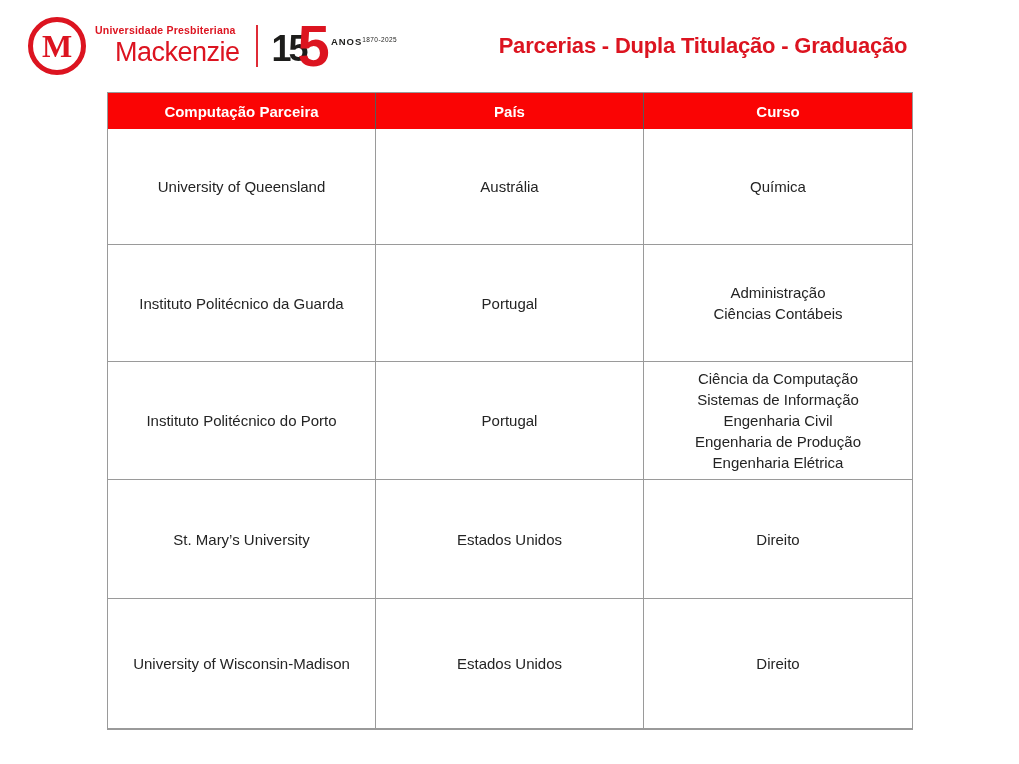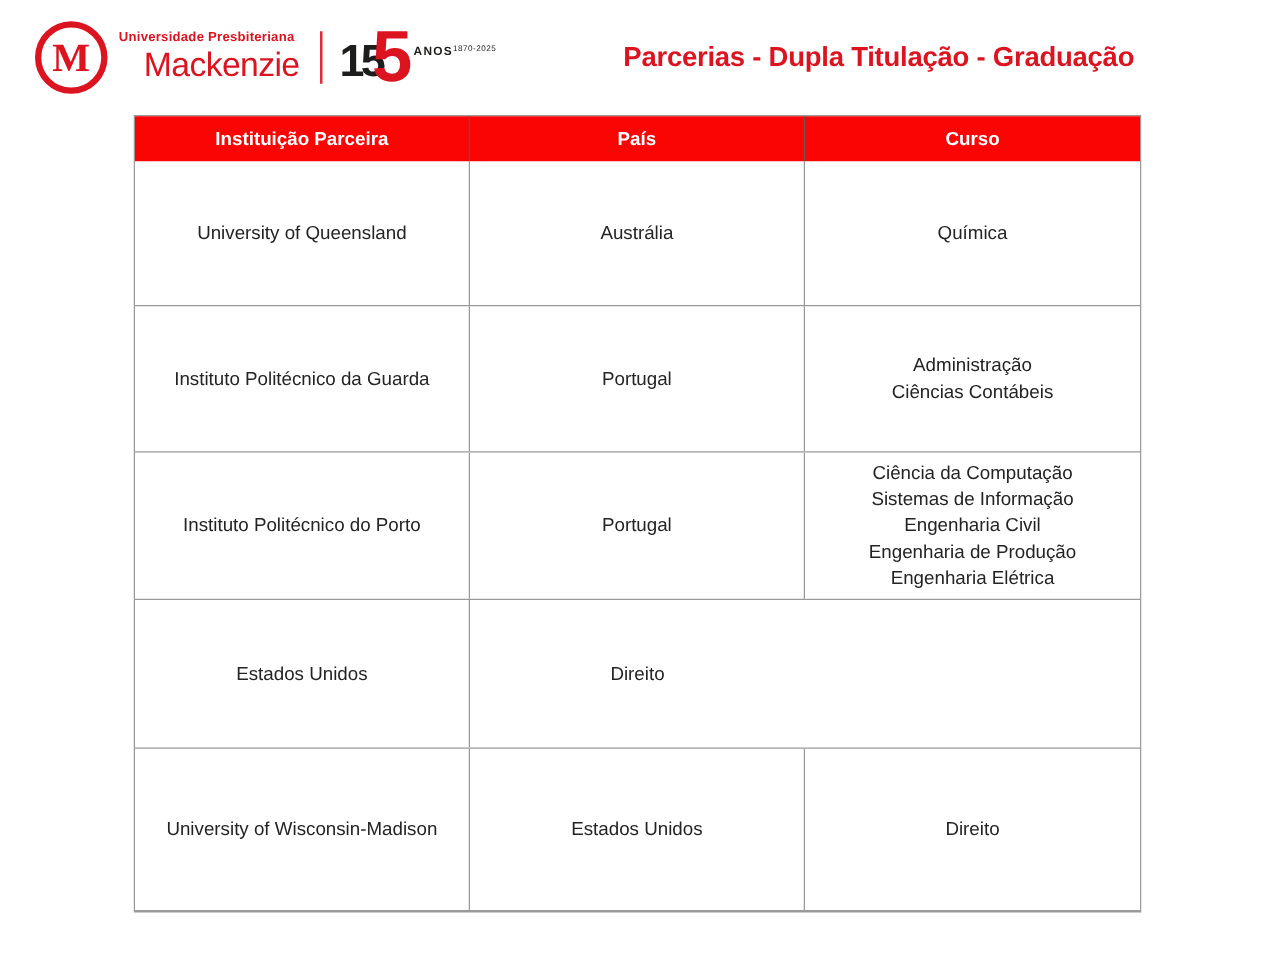--- a/index.html
+++ b/index.html
@@ -122,21 +122,21 @@
         <span class="anniv-anos">ANOS</span>
         <span class="anniv-years">1870-2025</span>
       </span>
     </div>
   </div>
   <h1 class="title">Parcerias - Dupla Titulação - Graduação</h1>
 </header>
 
 <div class="ptable">
   <div class="thead">
-    <div class="thcell">Instituição Parceira</div>
+    <div class="thcell">Computação Parceira</div>
     <div class="thcell">País</div>
     <div class="thcell">Curso</div>
   </div>
   <div id="tbody">
       <div class="trow">
         <div class="tcell">University of Queensland</div>
         <div class="tcell">Austrália</div>
         <div class="tcell">
           <div>Química</div>
         </div>
@@ -154,20 +154,21 @@
         <div class="tcell">Portugal</div>
         <div class="tcell">
           <div>Ciência da Computação</div>
           <div>Sistemas de Informação</div>
           <div>Engenharia Civil</div>
           <div>Engenharia de Produção</div>
           <div>Engenharia Elétrica</div>
         </div>
       </div>
       <div class="trow">
+        <div class="tcell">St. Mary’s University</div>
         <div class="tcell">Estados Unidos</div>
         <div class="tcell">
           <div>Direito</div>
         </div>
       </div>
       <div class="trow">
         <div class="tcell">University of Wisconsin-Madison</div>
         <div class="tcell">Estados Unidos</div>
         <div class="tcell">
           <div>Direito</div>

